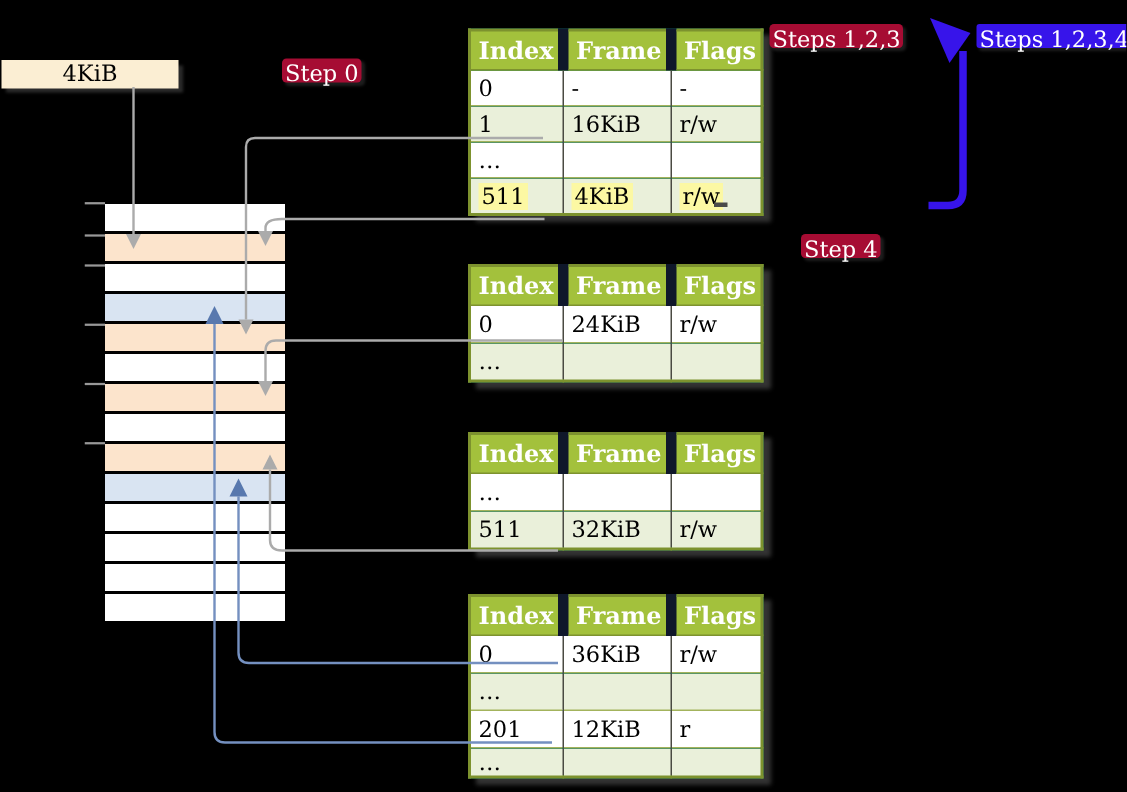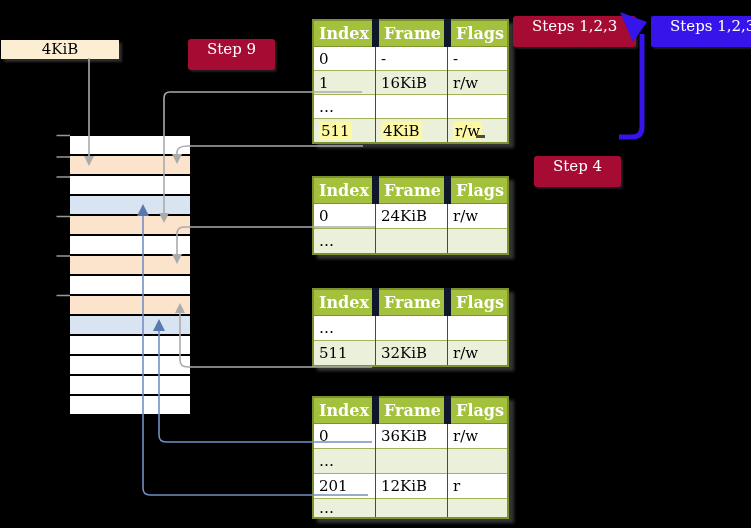--- a/index.html
+++ b/index.html
@@ -5,21 +5,21 @@
   html,body{margin:0;padding:0;background:#000;}
   .stage{position:relative;width:751px;height:528px;background:#000;overflow:hidden;
          font-family:"DejaVu Serif","Liberation Serif",serif;}
 
   
   .sizelabel{position:absolute;left:1px;top:40px;width:118px;height:19px;
              background:#fbeed3;color:#000;font-size:15px;line-height:19px;
              text-align:center;box-shadow:3px 3px 2px rgba(170,170,170,.25);z-index:3;}
 
   
-  .badge{position:absolute;height:31px;line-height:20px;padding:0 19px;border-radius:3px;
+  .badge{position:absolute;height:16px;line-height:20px;padding:0 2px;border-radius:3px;
          color:#fff;font-size:15px;white-space:nowrap;z-index:3;
          box-shadow:2px 2px 2px rgba(150,150,150,.2);}
   .badge.red{background:#a60c33;}
   .badge.blue{background:#3714ea;border-radius:2px;}
   .b-step0{left:188px;top:39px;}
   .b-steps123{left:513px;top:16px;}
   .b-steps1234{left:651px;top:16px;}
   .b-step4{left:518px;top:156px;margin-left:16px;}
 
   
@@ -56,21 +56,21 @@
   
   svg.overlay{position:absolute;left:0;top:0;z-index:5;pointer-events:none;}
 </style>
 </head>
 <body>
 
 <div class="stage">
 
   <div class="sizelabel">4KiB</div>
 
-  <div class="badge red b-step0">Step 9</div>
+  <div class="badge red b-step0">Step 0</div>
   <div class="badge red b-steps123">Steps 1,2,3</div>
   <div class="badge blue b-steps1234">Steps 1,2,3,4</div>
   <div class="badge red b-step4">Step 4</div>
 
   <div class="memcol">
       <div class="mrow free"></div>
       <div class="mrow page_table"></div>
       <div class="mrow free"></div>
       <div class="mrow mapped_page"></div>
       <div class="mrow page_table"></div>

